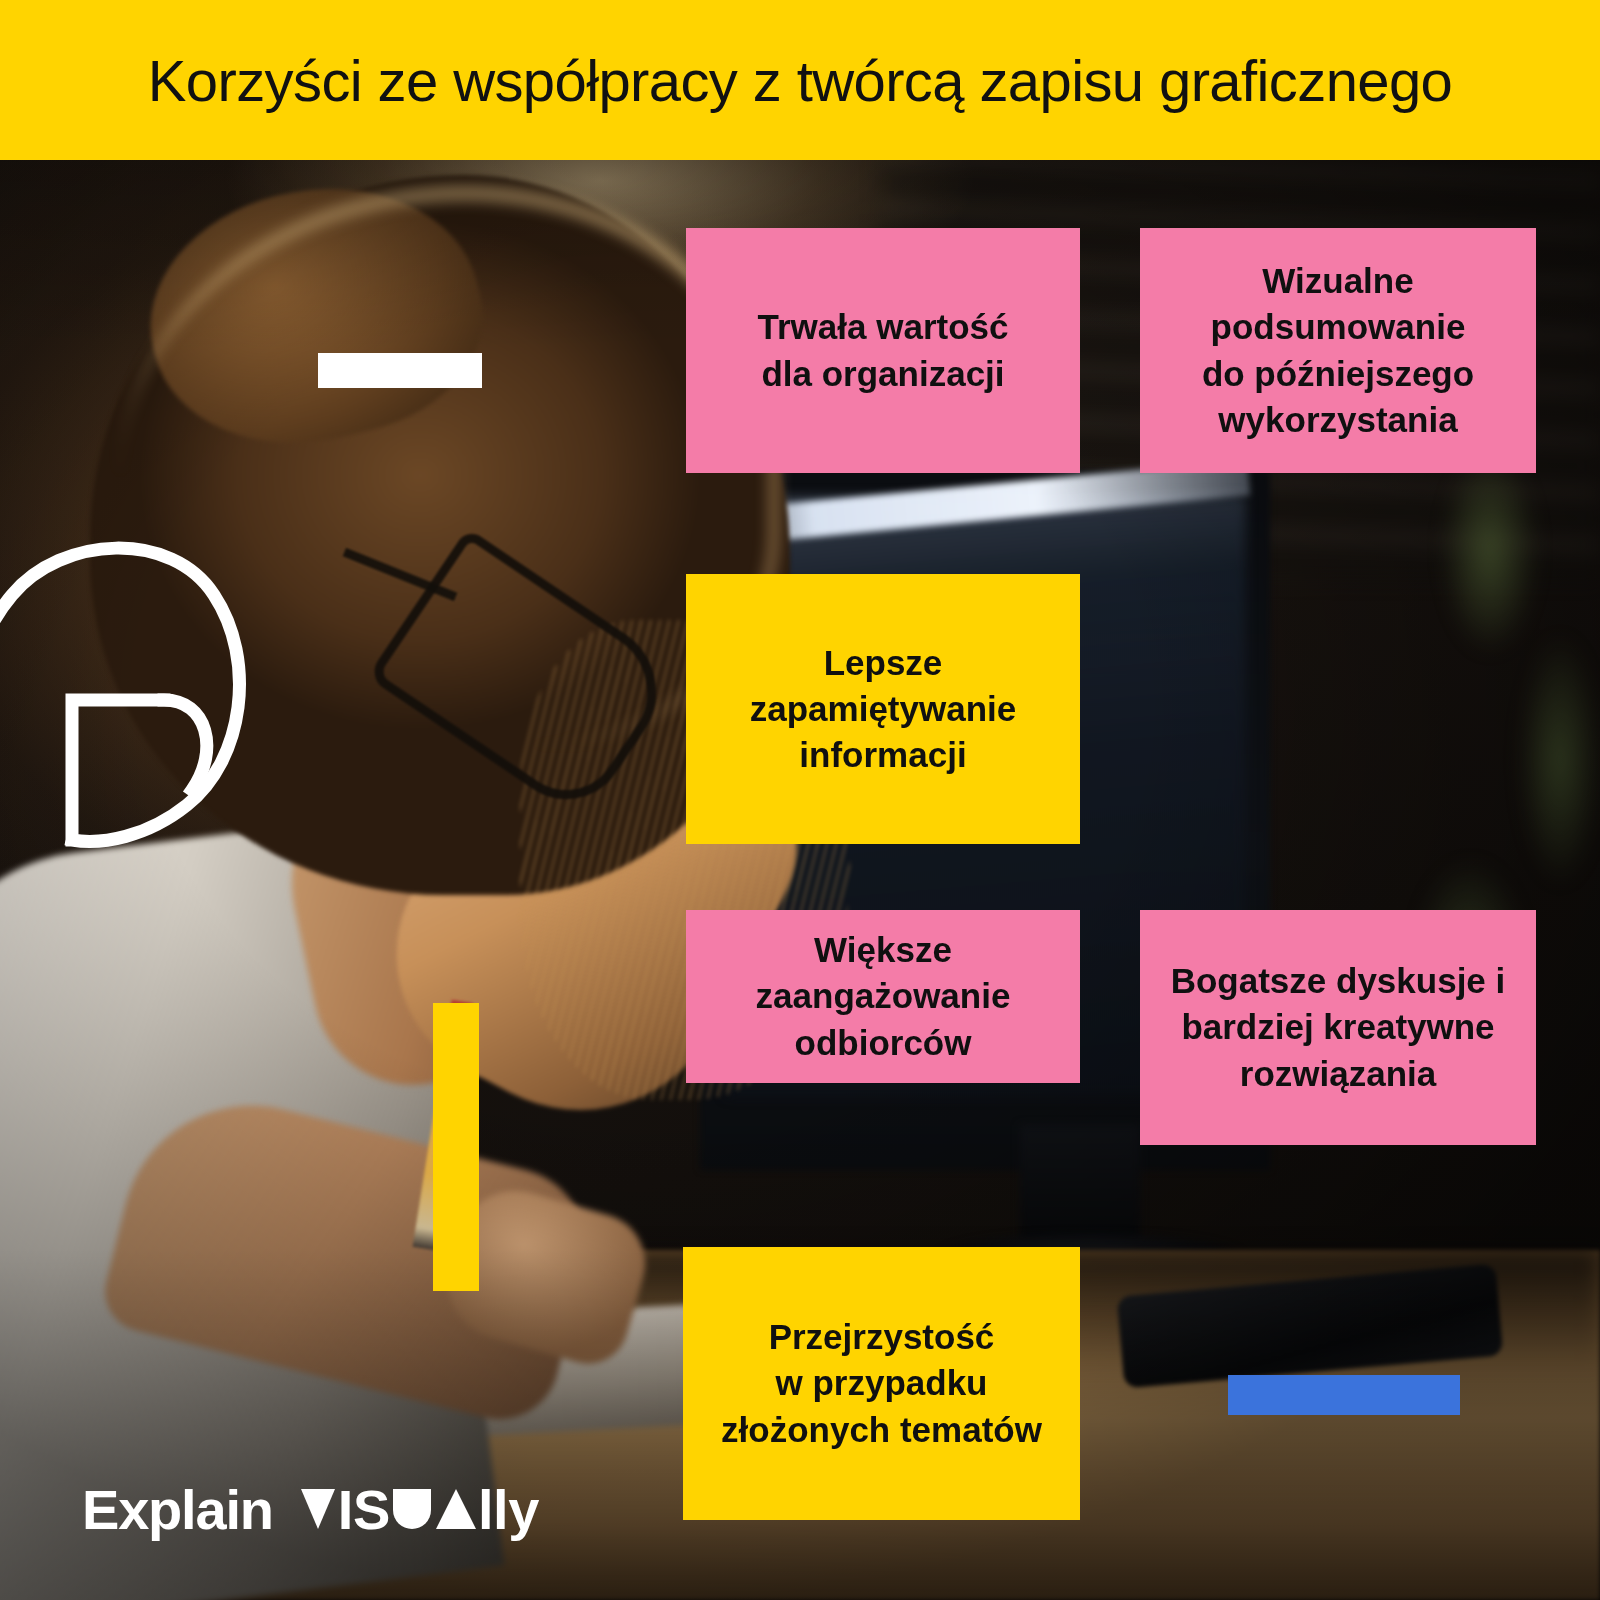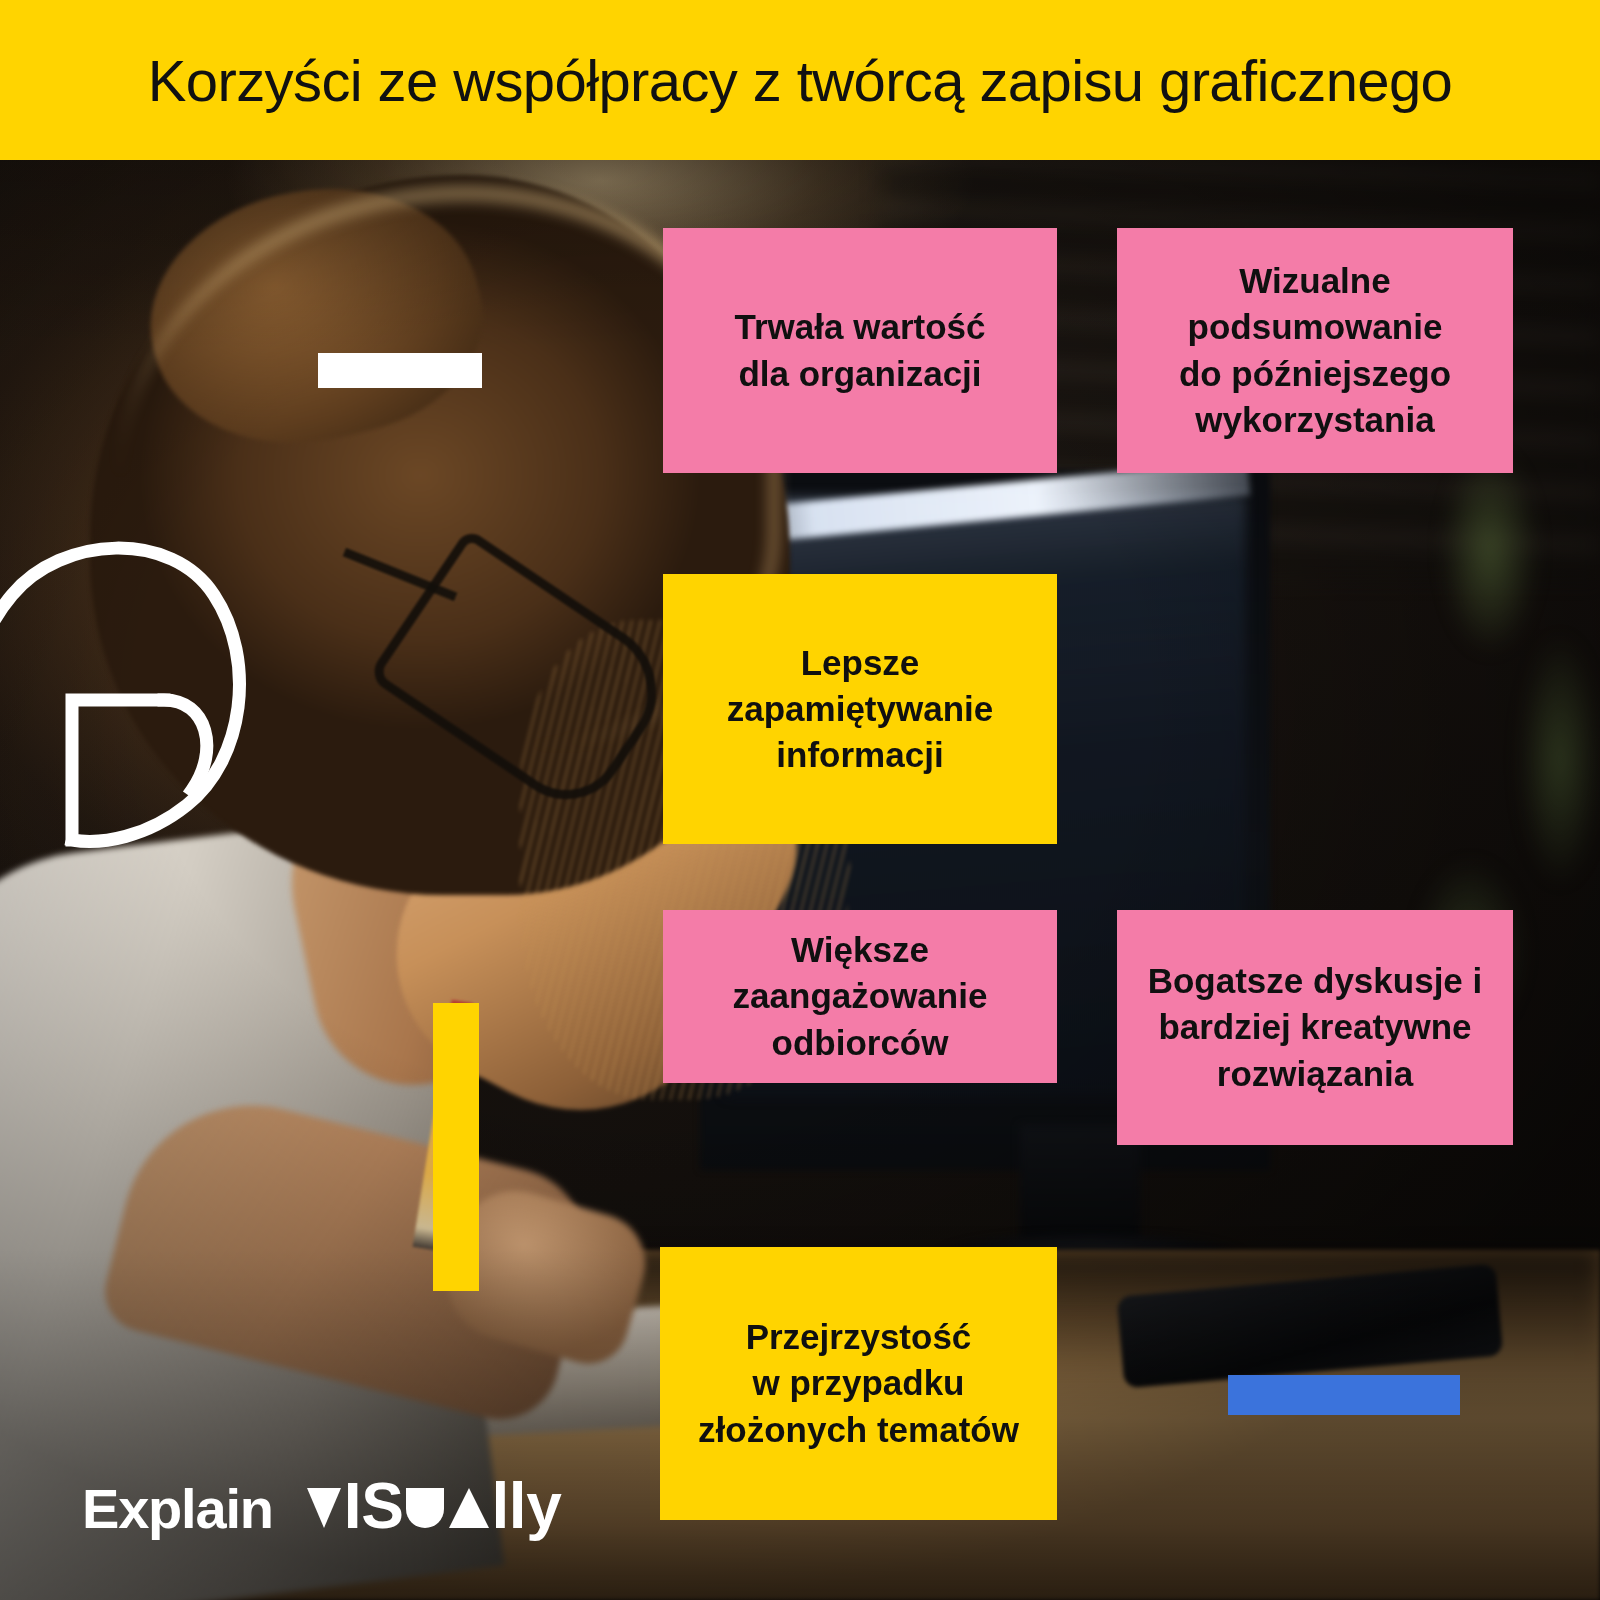--- a/index.html
+++ b/index.html
@@ -227,20 +227,21 @@
   }
 
   
   .card {
     position: absolute;
     display: flex;
     align-items: center;
     justify-content: center;
     text-align: center;
     padding: 14px 18px;
+    margin-left: 23px;
   }
   .card-text {
     font-size: 35px;
     font-weight: 700;
     line-height: 1.32;
     color: #101010;
   }
   .card.pink { background: #F47CA8; }
   .card.yellow { background: #FFD400; }
 
@@ -276,34 +277,34 @@
     left: -48px; top: 500px;
     width: 320px; height: 360px;
   }
 
   
   .logo {
     position: absolute;
     left: 82px; bottom: 62px;
     display: flex;
     align-items: baseline;
-    gap: 14px;
+    gap: 8px;
     color: #FFFFFF;
   }
   .logo-explain {
     font-size: 56px;
     font-weight: 700;
     letter-spacing: -1.2px;
     line-height: 1;
   }
   .logo-vis {
     display: inline-flex;
     align-items: baseline;
     margin-left: 20px;
-    font-size: 64px;
+    font-size: 56px;
     font-weight: 700;
     letter-spacing: -0.4px;
     line-height: 1;
   }
   .glyph-v {
     display: inline-block;
     width: 34px; height: 40px;
     position: relative;
     margin-right: 3px;
   }

